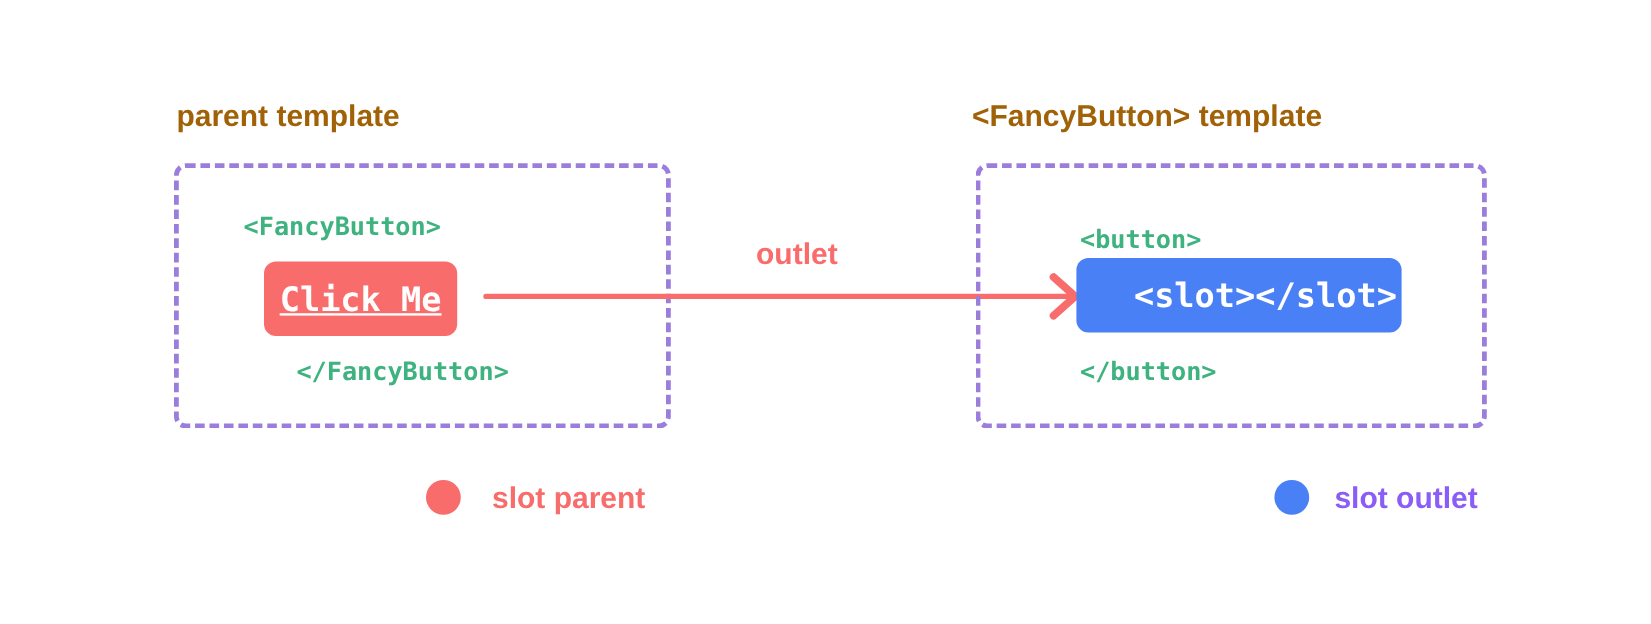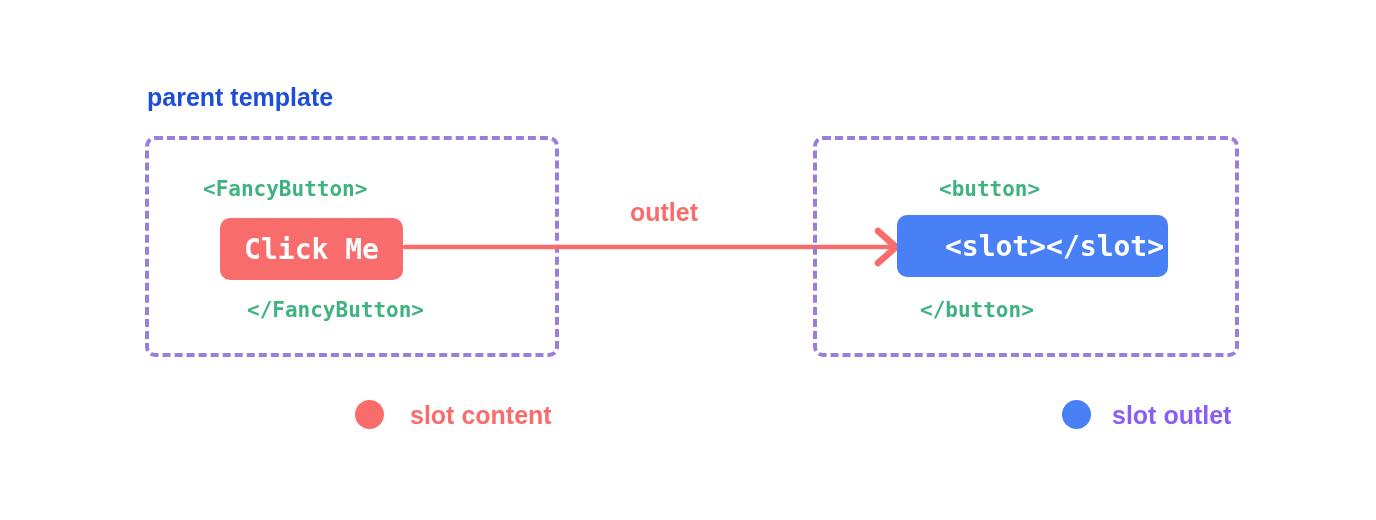--- a/index.html
+++ b/index.html
@@ -9,21 +9,21 @@
     height: 520px;
     background: #ffffff;
     overflow: hidden;
     font-family: "Liberation Sans", sans-serif;
   }
   .panel-title {
     position: absolute;
     top: 82px;
     font-size: 25px;
     font-weight: 700;
-    color: #1d4ed8;
+    color: #a16207;
     line-height: 30px;
     white-space: pre;
   }
   .title-left  { left: 147px; }
   .title-right { left: 810px; }
   .dashed-box {
     position: absolute;
     top: 136px;
     height: 221px;
     border: 4px dashed #9b7ddb;
@@ -37,36 +37,36 @@
     position: absolute;
     font-family: "DejaVu Sans Mono", "Liberation Mono", monospace;
     font-weight: 700;
     font-size: 21px;
     line-height: 36px;
     color: #3eb27f;
     white-space: pre;
   }
   .code-open-left   { left: 203px; top: 171px; }
   .code-close-left  { left: 203px; top: 292px; margin-left: 44px; }
-  .code-open-right  { left: 900px; top: 171px; margin-left: 39px; }
-  .code-close-right { left: 920px; top: 292px; text-align: center; }
+  .code-open-right  { left: 900px; top: 182px; }
+  .code-close-right { left: 900px; top: 292px; text-align: center; }
   .chip {
     position: absolute;
     display: flex;
     align-items: center;
     justify-content: center;
     font-family: "DejaVu Sans Mono", "Liberation Mono", monospace;
     font-weight: 700;
     font-size: 28px;
     color: #ffffff;
     border-radius: 10px;
     white-space: pre;
     box-sizing: border-box;
   }
-  .chip-clickme { left: 220px; top: 218px; width: 183px; height: 62px; background: #f96c6c; }
+  .chip-clickme { left: 220px; top: 218px; width: 161px; height: 62px; background: #f96c6c; text-decoration: underline; }
   .chip-slot    { left: 897px; top: 215px; width: 271px; height: 62px; background: #4a80f5; padding-left: 44px; }
   .arrow-svg { position: absolute; left: 402px; top: 225px; width: 500px; height: 44px; }
   .arrow-label {
     position: absolute;
     left: 630px;
     top: 199px;
     font-size: 25px;
     font-weight: 700;
     color: #f96c6c;
     line-height: 26px;
@@ -107,30 +107,31 @@
 
   <div class="code code-close-left">&lt;/FancyButton&gt;</div>
 
   <div class="arrow-label">outlet</div>
 
   <svg class="arrow-svg" viewBox="0 0 500 44" aria-hidden="true">
     <line x1="3" y1="22" x2="490" y2="22" stroke="#f96c6c" stroke-width="4.5" stroke-linecap="round"></line>
     <polyline points="476,6 494,22 476,38" fill="none" stroke="#f96c6c" stroke-width="6.5" stroke-linecap="round" stroke-linejoin="round"></polyline>
   </svg>
 
+  <div class="panel-title title-right">&lt;FancyButton&gt; template</div>
 
   <div class="dashed-box box-right"></div>
 
   <div class="code code-open-right">&lt;button&gt;</div>
 
   <div class="chip chip-slot">
     <span>&lt;slot&gt;&lt;/slot&gt;</span>
   </div>
 
   <div class="code code-close-right">&lt;/button&gt;</div>
 
   <div class="legend-dot dot-content"></div>
-  <div class="legend-label label-content">slot content</div>
+  <div class="legend-label label-content">slot parent</div>
 
   <div class="legend-dot dot-outlet"></div>
   <div class="legend-label label-outlet">slot outlet</div>
 
 </div>
 
 </body></html>

